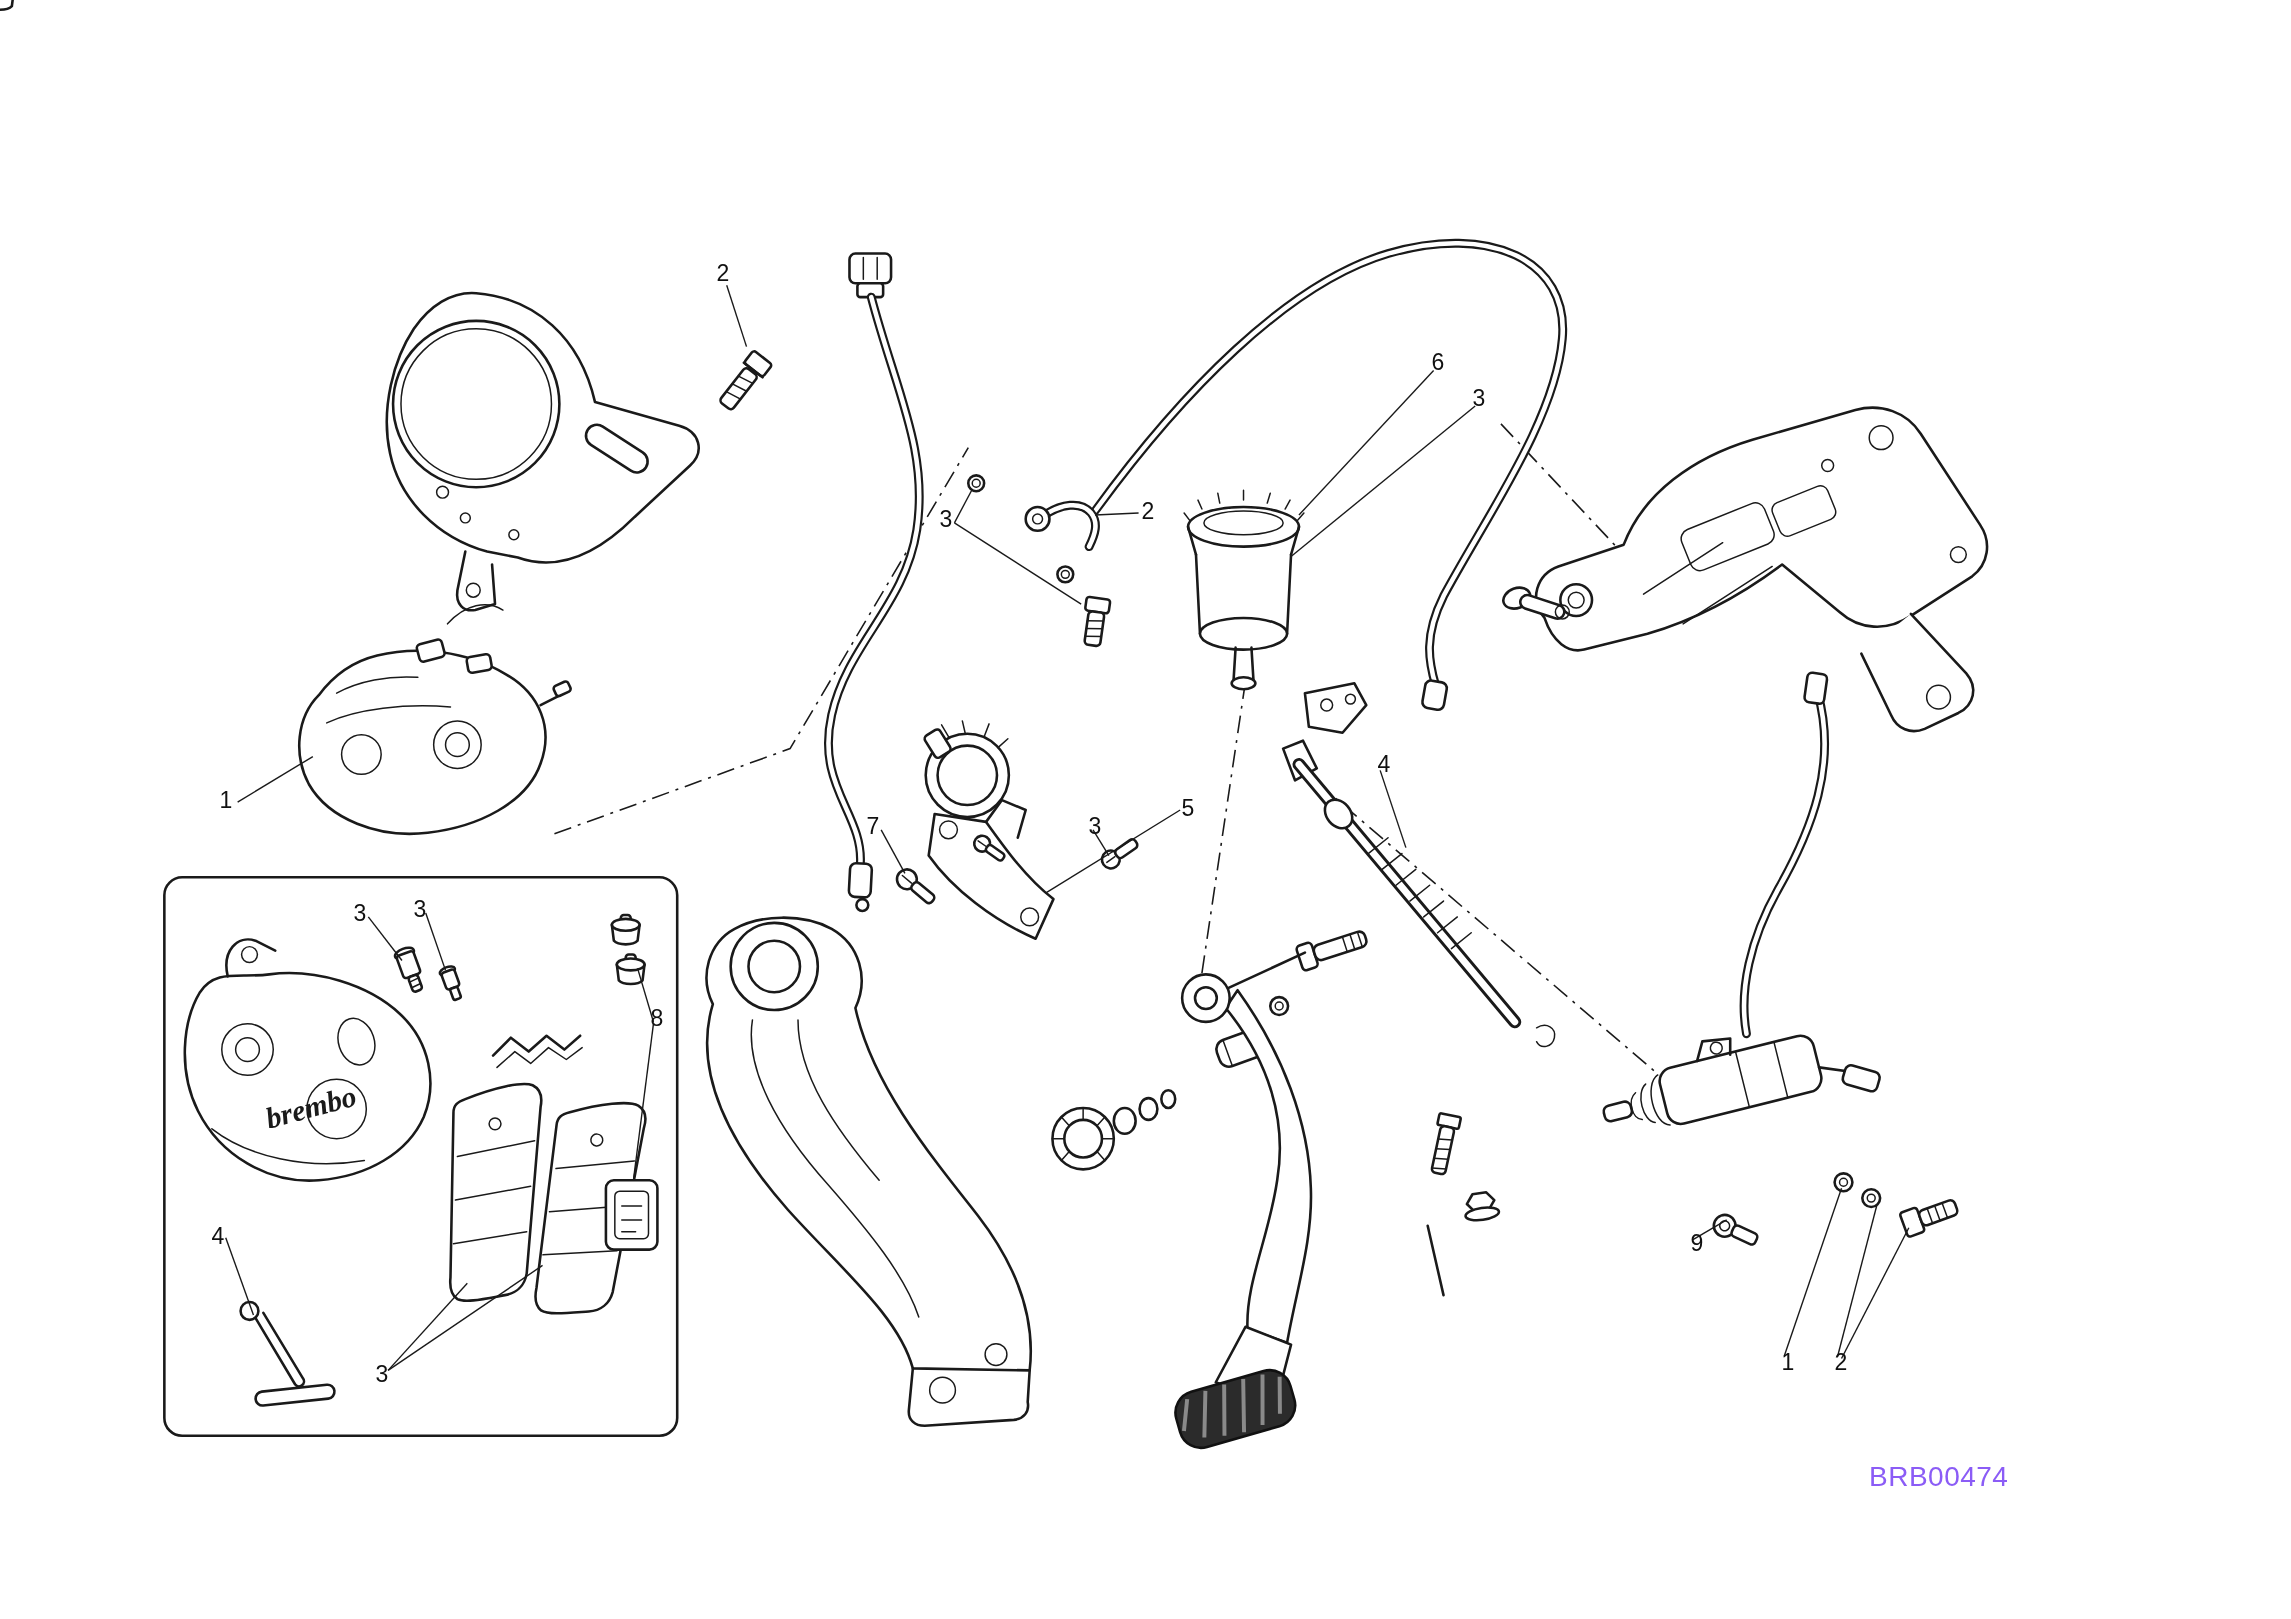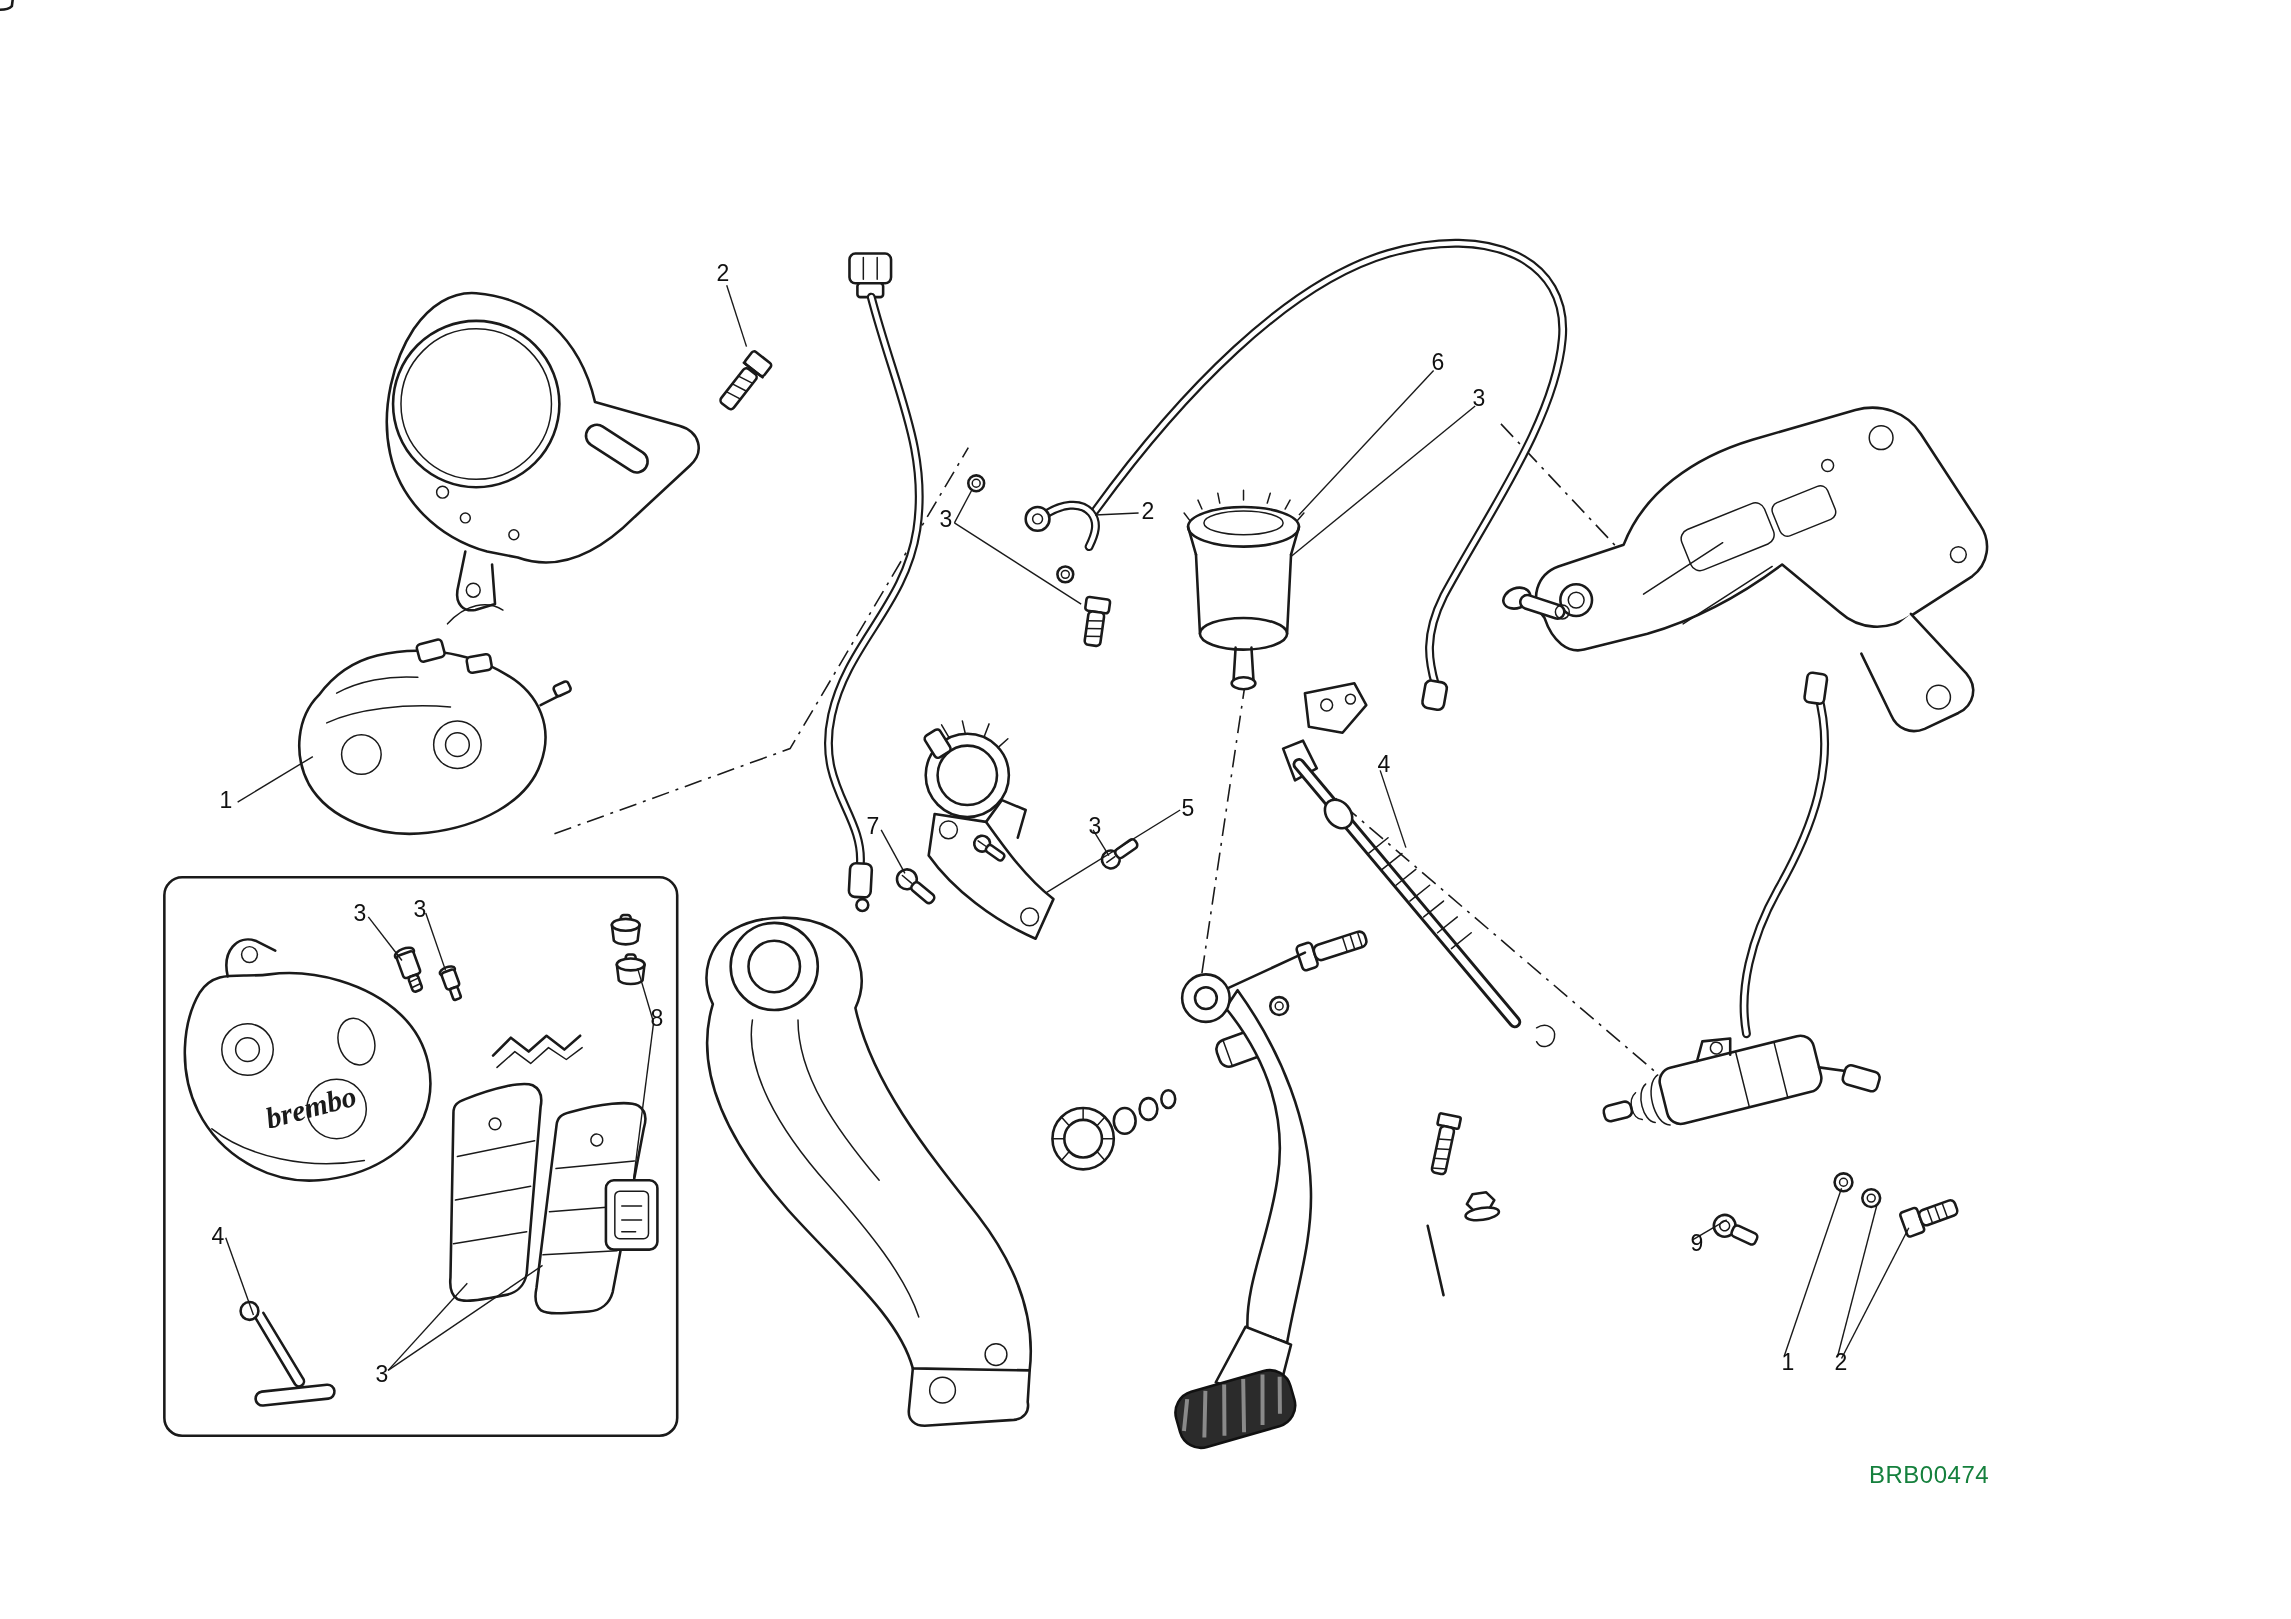--- a/index.html
+++ b/index.html
@@ -10,21 +10,21 @@
   .thin{fill:none;stroke:#1a1a1a;stroke-width:1.5;stroke-linecap:round;stroke-linejoin:round}
   .fillw{fill:#fff}
   .dark{fill:#2b2b2b;stroke:#111;stroke-width:2.6}
   .lead{fill:none;stroke:#1a1a1a;stroke-width:1.4}
   .dash{fill:none;stroke:#1a1a1a;stroke-width:1.6;stroke-dasharray:18 7 3 7}
   .tube-o{fill:none;stroke:#1a1a1a;stroke-width:9;stroke-linecap:round}
   .tube-i{fill:none;stroke:#fff;stroke-width:4.6;stroke-linecap:round}
   .rod-o{fill:none;stroke:#1a1a1a;stroke-width:13;stroke-linecap:round}
   .rod-i{fill:none;stroke:#fff;stroke-width:7;stroke-linecap:round}
   .callout{position:absolute;transform:translate(-50%,-50%);font-size:23px;line-height:1;color:#111}
-  .code{position:absolute;left:1869px;top:1461px;font-size:24px;letter-spacing:0.5px;color:#15803d}
+  .code{position:absolute;left:1869px;top:1461px;font-size:28px;letter-spacing:0.5px;color:#8b5cf6}
   .brandtext{font-style:italic;font-weight:bold;font-size:30px;fill:#1a1a1a;font-family:"Liberation Serif",serif}
 </style>
 </head>
 <body>
 
 <div class="stage">
 
 <svg width="2292" height="1620" viewBox="0 0 2315 1636">
 
   <g>

